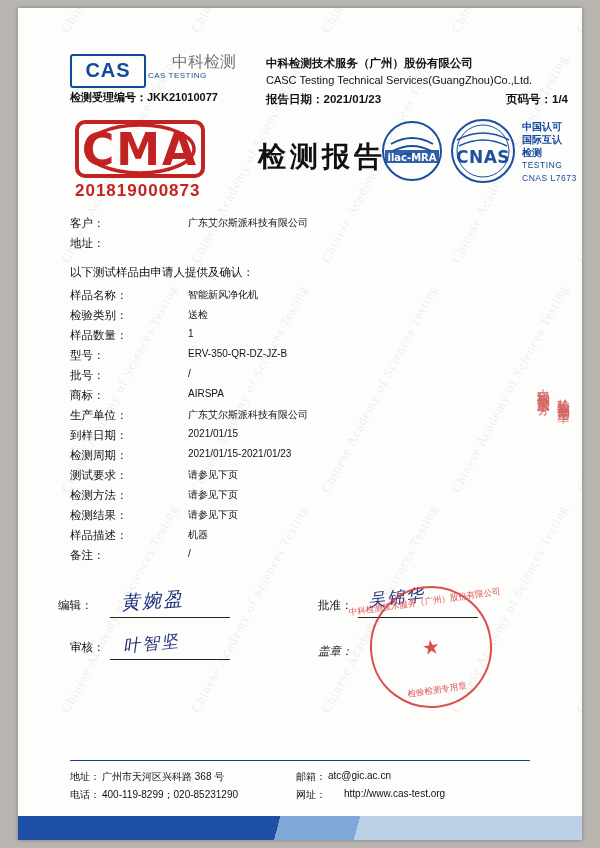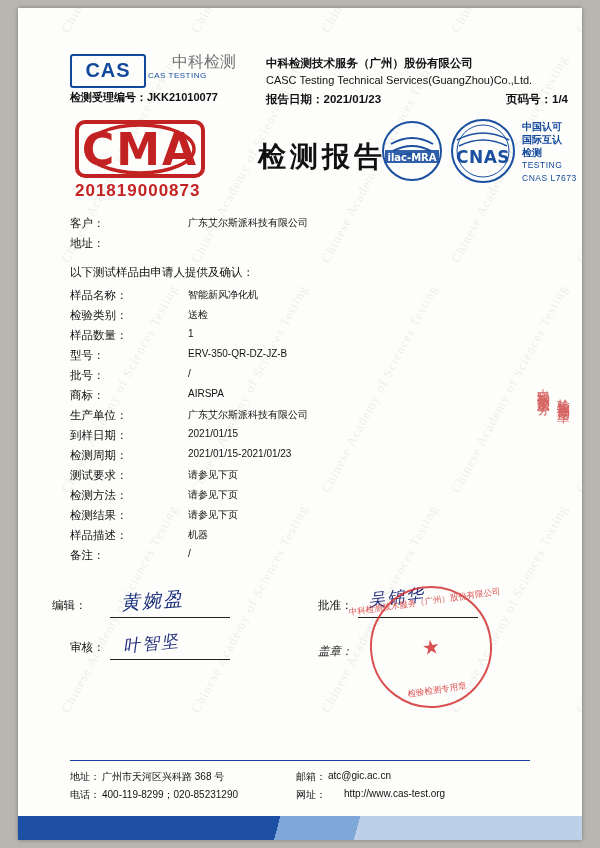--- a/index.html
+++ b/index.html
@@ -278,21 +278,21 @@
 
     <div class="lbl" style="left:52px;top:500px;">检测结果：</div>
     <div class="fld" style="left:170px;top:500px;">请参见下页</div>
 
     <div class="lbl" style="left:52px;top:520px;">样品描述：</div>
     <div class="fld" style="left:170px;top:520px;">机器</div>
 
     <div class="lbl" style="left:52px;top:540px;">备注：</div>
     <div class="fld" style="left:170px;top:540px;">/</div>
 
-    <div class="sig-label" style="left:34px;top:590px;">编辑：</div>
+    <div class="sig-label" style="left:40px;top:590px;">编辑：</div>
     <div class="sig-line" style="left:92px;top:608px;width:120px;"></div>
     <div class="sig-ink" style="left:103px;top:580px;">黄婉盈</div>
 
     <div class="sig-label" style="left:52px;top:632px;">审核：</div>
     <div class="sig-line" style="left:92px;top:650px;width:120px;"></div>
     <div class="sig-ink b" style="left:105px;top:624px;">叶智坚</div>
 
     <div class="sig-label" style="left:300px;top:590px;">批准：</div>
     <div class="sig-line" style="left:340px;top:608px;width:120px;"></div>
     <div class="sig-ink b" style="left:350px;top:578px;">吴锦华</div>

